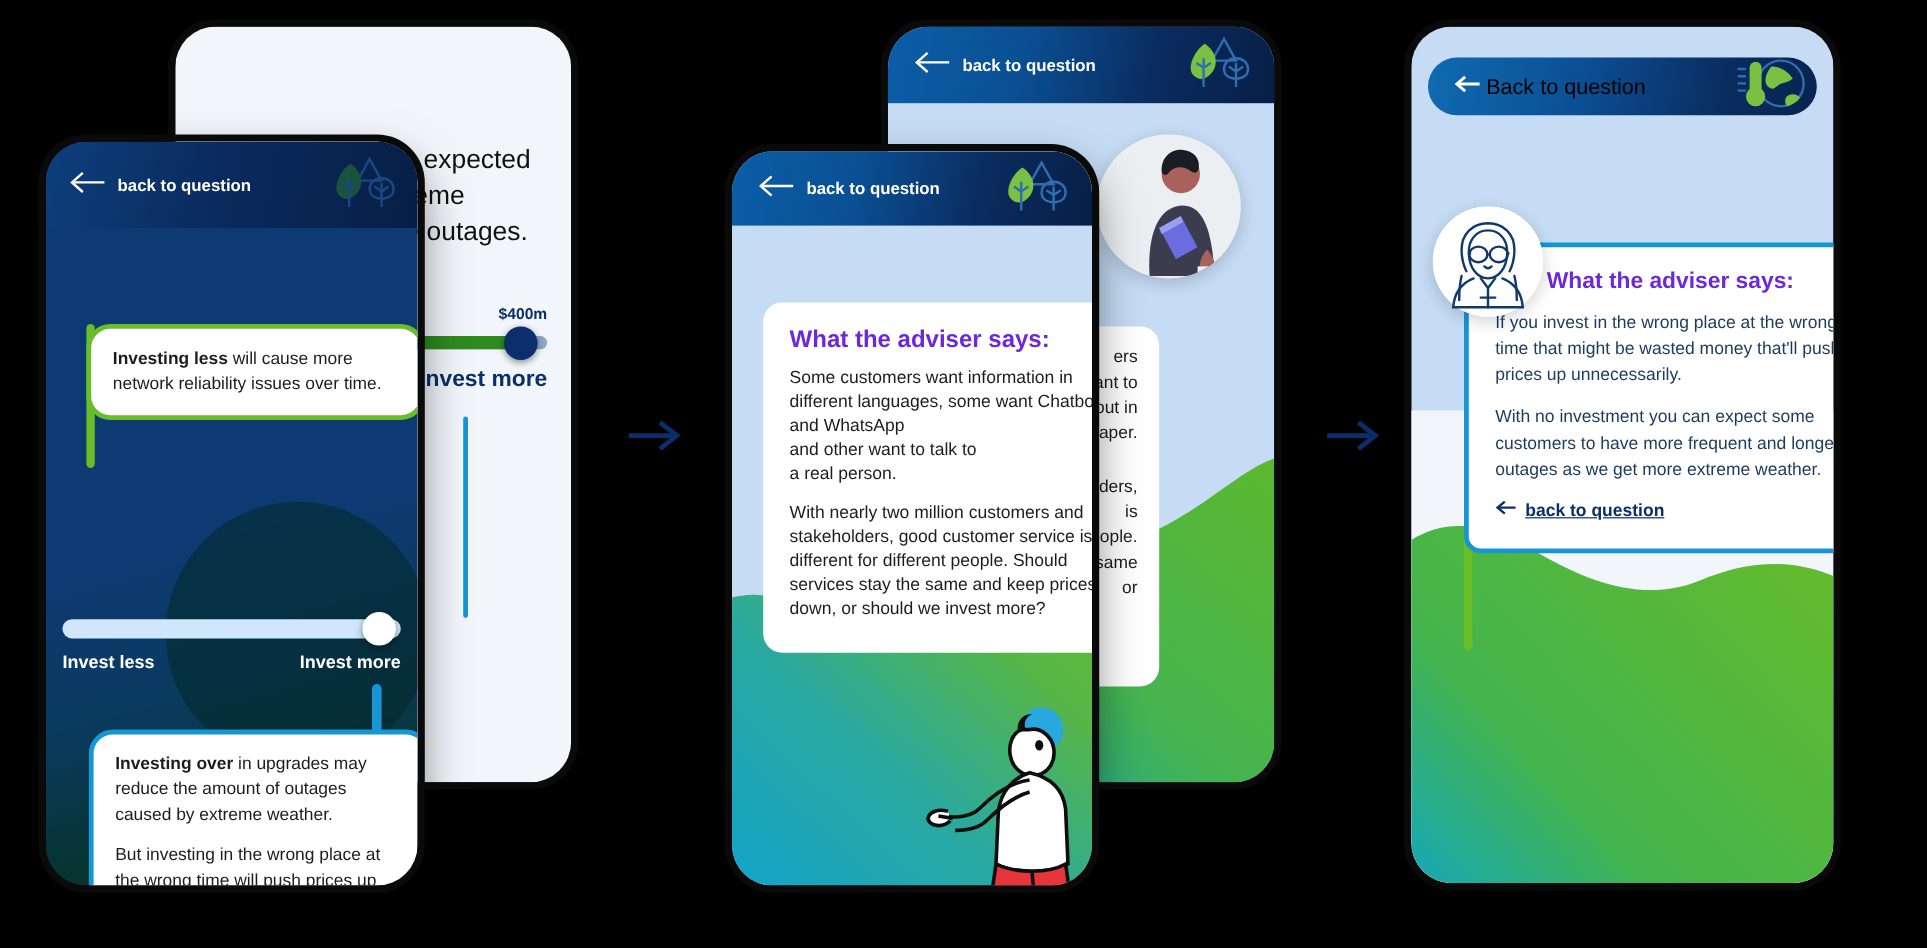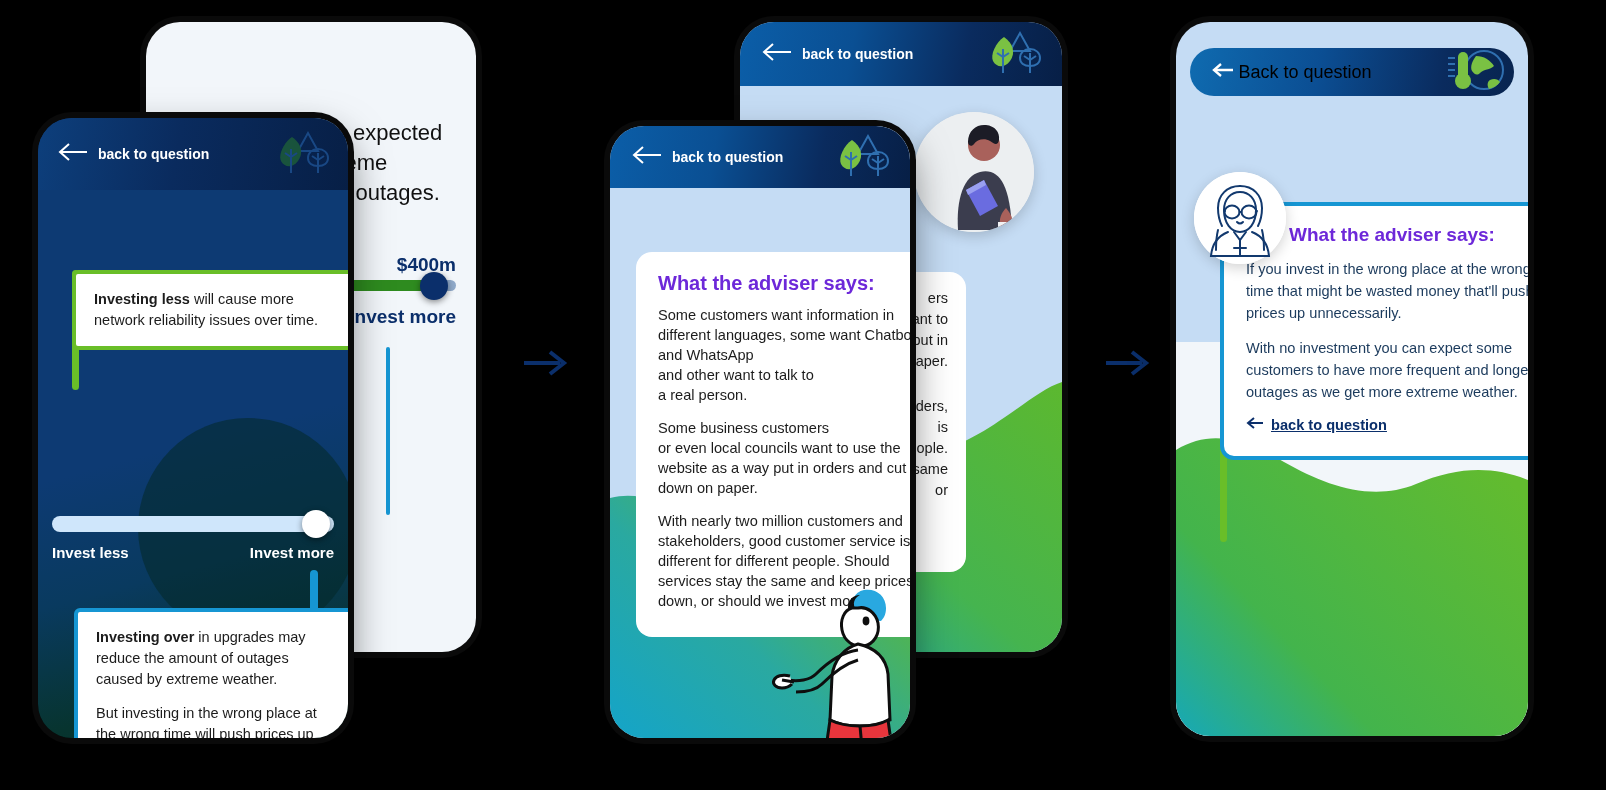--- a/index.html
+++ b/index.html
@@ -22,21 +22,21 @@
   
   .body-blue{position:absolute;left:0;right:0;bottom:0;background:#c5dcf4;}
   .body-pale{position:absolute;left:0;right:0;bottom:0;background:#f2f6fa;}
   .body-navy{position:absolute;left:0;right:0;bottom:0;
              background:linear-gradient(165deg,#0d3a73 0%,#0d3a73 52%,#093a5f 70%,#07342f 88%,#06312b 100%);}
 
   
   .hill{position:absolute;left:0;right:0;bottom:0;}
 
   
-  .card{position:absolute;background:#fff;border-radius:6px;}
+  .card{position:absolute;background:#fff;border-radius:20px;}
   .card-green{border:4px solid #69be28;}
   .card-blue{border:4px solid #1696d3;}
   .stem{position:absolute;width:7px;border-radius:4px;}
   .card p{margin:0 0 13px 0;}
   .card p:last-child{margin-bottom:0;}
 
   .adv-title{font-weight:700;color:#6d28d9;}
   .adv-body{color:#1c1c1c;}
 
   .ttl-white{color:#fff;font-weight:700;text-align:center;}
@@ -64,21 +64,21 @@
 
 <div class="stage">
 
   <div class="phone" style="left:146px;top:22px;width:330px;height:630px;">
     <div class="phone-inner">
       <div class="body-pale" style="top:0;"></div>
 
 
       <div style="position:absolute;left:26px;top:96px;width:280px;font-size:22px;line-height:30px;color:#111;">Climate change is expected to bring more extreme weather and more outages.</div>
 
-      <div style="position:absolute;right:20px;top:232px;font-size:19px;font-weight:700;color:#0b2f6b;">$400m</div>
+      <div style="position:absolute;right:20px;top:232px;font-size:13px;font-weight:700;color:#0b2f6b;">$400m</div>
       <div class="slider-track" style="left:120px;top:258px;width:190px;height:11px;background:#8fa9c9;"></div>
       <div class="slider-fill" style="left:120px;top:258px;width:165px;height:11px;"></div>
       <div class="knob knob-navy" style="left:274px;top:250px;width:28px;height:28px;"></div>
       <div class="slider-lbl" style="right:20px;top:284px;font-size:19px;color:#0b2f6b;">Invest more</div>
 
       <div class="pill-btn" style="left:10px;top:330px;width:110px;height:40px;font-size:19px;">Next</div>
 
       <div class="card card-green" style="left:-60px;top:385px;width:180px;height:86px;padding:14px 16px;font-size:14px;line-height:21px;color:#1c1c1c;">
         <span>Investing less will cause more network reliability issues over time.</span>
       </div>
@@ -257,22 +257,20 @@
             <line x1="17" y1="28" x2="23" y2="24" stroke="#2f6fb0" stroke-width="2"></line>
           </svg>
         </span>
       </div>
 
       <div class="card" style="left:26px;top:126px;width:266px;padding:20px 22px 26px 22px;border-radius:16px;">
         <div class="adv-title" style="font-size:20px;margin-bottom:10px;">What the adviser says:</div>
         <p class="adv-body" style="font-size:14.6px;line-height:20px;white-space:pre-line;">Some customers want information in different languages, some want Chatbots and WhatsApp
 and other want to talk to
 a real person.</p>
-        <p class="adv-body" style="font-size:14.6px;line-height:20px;white-space:pre-line;">Some business customers
-or even local councils want to use the website as a way put in orders and cut down on paper.</p>
         <p class="adv-body" style="font-size:14.6px;line-height:20px;">With nearly two million customers and stakeholders, good customer service is different for different people. Should services stay the same and keep prices down, or should we invest more?</p>
       </div>
 
       <div style="position:absolute;left:150px;top:462px;width:170px;height:160px;">
         <svg width="170" height="160" viewBox="0 0 170 160">
           <path d="M96 22 c-6-8-2-18 8-20 12-2 22 6 22 18 0 6-2 10-5 13 l-26-2z" fill="#29a8e0"></path>
           <path d="M96 22 c-4-6-2-12 4-15 -7 0-12 5-12 12 0 2 1 4 2 5z" fill="#0e0e0e"></path>
           <path d="M92 20 c-8 2-12 12-10 22 2 11 12 18 22 16 10-2 16-12 14-23-2-10-11-17-20-15z" fill="#fff" stroke="#0e0e0e" stroke-width="3"></path>
           <ellipse cx="106" cy="33" rx="3.4" ry="4.4" fill="#0e0e0e"></ellipse>
           <path d="M98 56 c-14 4-24 16-26 32 l-2 44 c16 8 44 8 60 0 l-2-46 c-2-16-12-26-30-30z" fill="#fff" stroke="#0e0e0e" stroke-width="3"></path>

